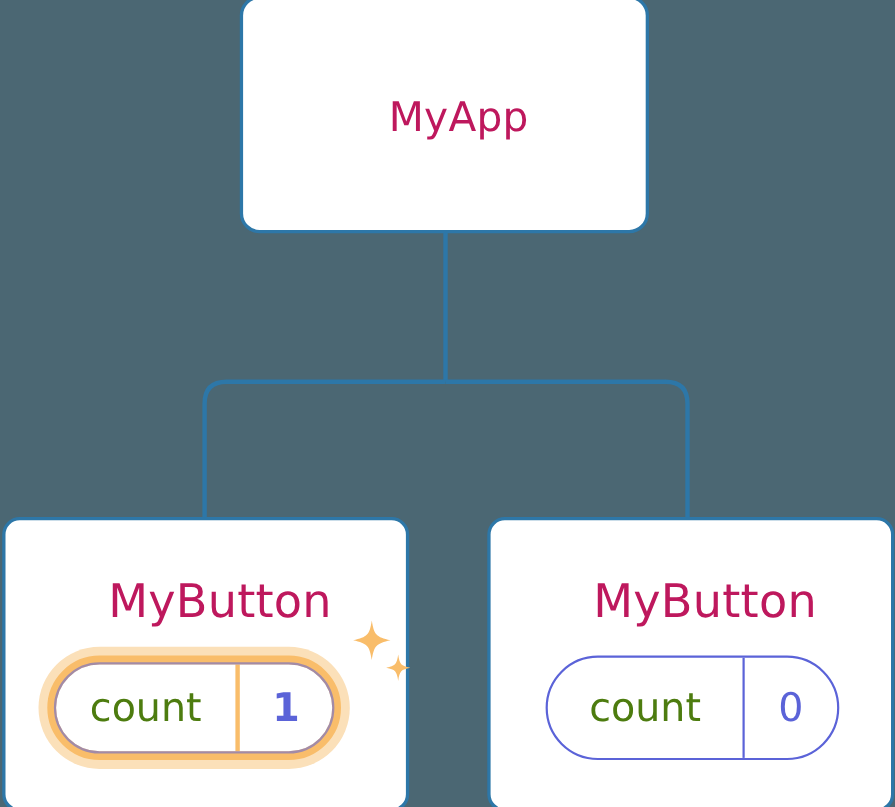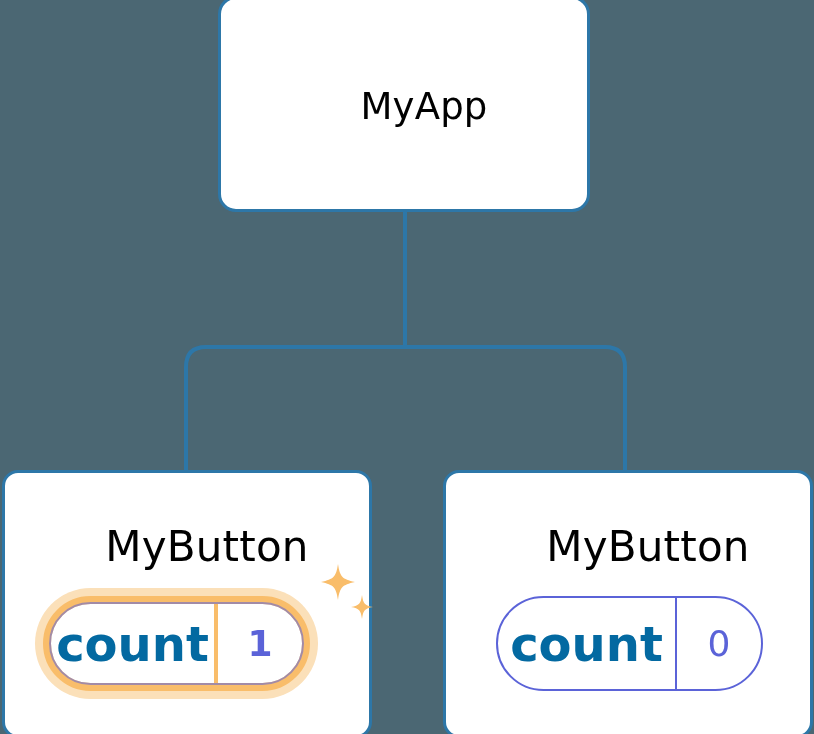--- a/index.html
+++ b/index.html
@@ -61,28 +61,27 @@
 
   #node-mybutton-right {
     left: 443px;
     top: 470px;
     width: 370px;
     height: 268px;
   }
 
   .node-title {
     position: absolute;
-    left: 0;
+    left: 13px;
     width: 100%;
     text-align: center;
-    color: #000000;
+    color: #be185d;
     font-weight: 400;
     letter-spacing: 0.2px;
     white-space: nowrap;
-    padding-left: 20px;
   }
 
   #node-myapp .node-title {
     top: 86px;
     font-size: 37px;
   }
 
   .child-title {
     top: 49px;
     font-size: 42px;
@@ -128,23 +127,23 @@
     border-radius: 46px;
     opacity: 0.55;
     pointer-events: none;
   }
 
   .pill-key {
     flex: 1 1 auto;
     display: flex;
     align-items: center;
     justify-content: center;
-    color: #0369a1;
-    font-size: 48px;
-    font-weight: 700;
+    color: #4d7c0f;
+    font-size: 36px;
+    font-weight: 400;
     white-space: nowrap;
   }
 
   .pill-divider {
     width: 2px;
     flex: 0 0 auto;
     background: #5b63d8;
   }
 
   .state-pill.highlighted .pill-divider {

